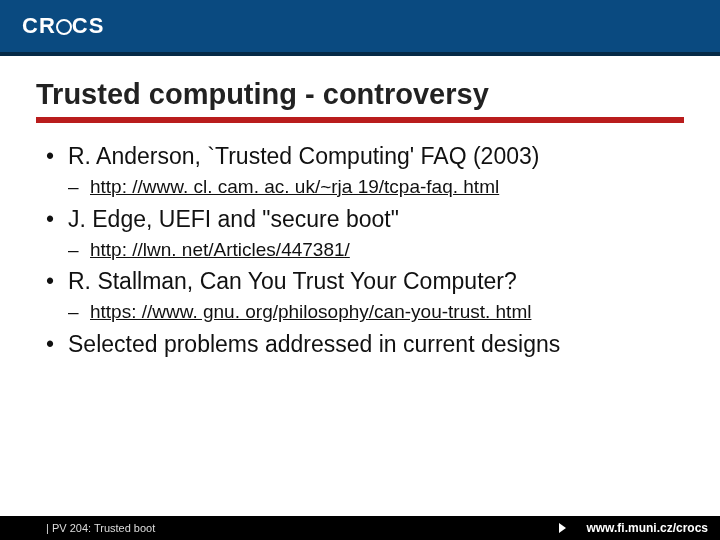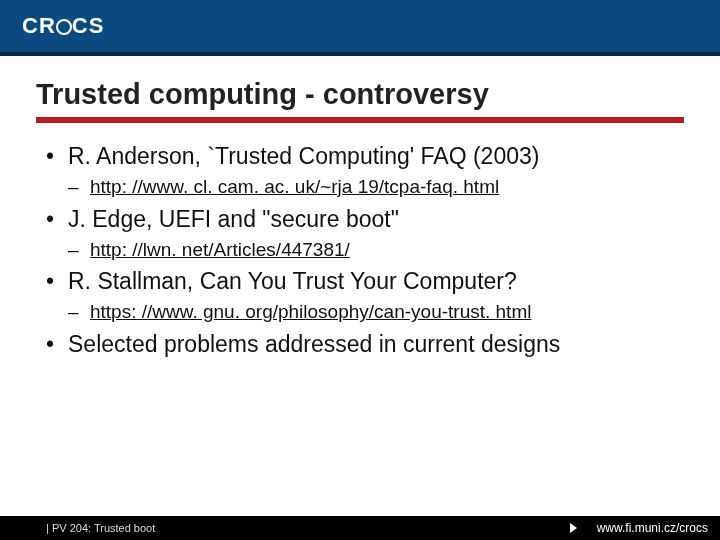--- a/index.html
+++ b/index.html
@@ -102,21 +102,21 @@
     justify-content: space-between;
     padding: 0 12px 0 46px;
   }
   .footer-text {
     color: #ddd;
     font-size: 11px;
   }
   .footer-right {
     color: #fff;
     font-size: 12px;
-    font-weight: 400;
+    font-weight: 700;
     display: flex;
     align-items: center;
     gap: 20px;
   }
   .arrow {
     display: inline-block;
     width: 0; height: 0;
     border-top: 5px solid transparent;
     border-bottom: 5px solid transparent;
     border-left: 7px solid #fff;

